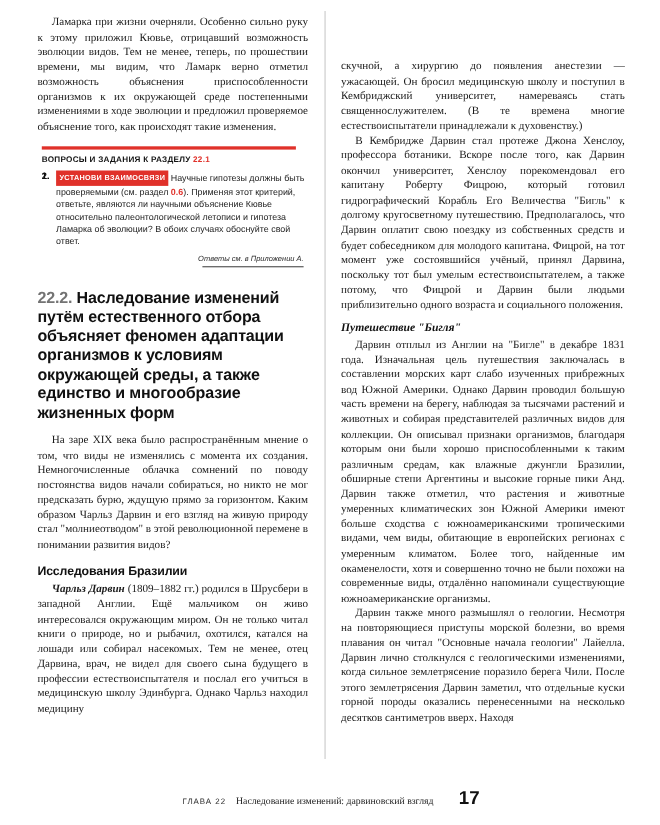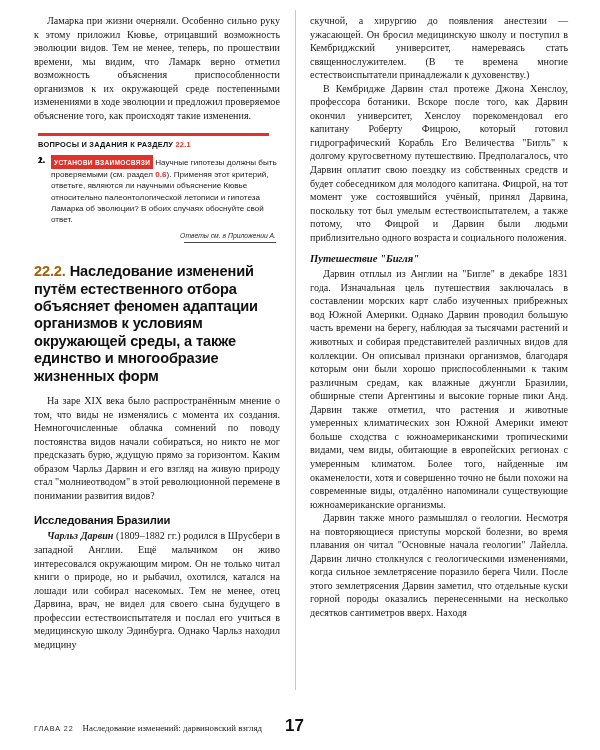--- a/index.html
+++ b/index.html
@@ -41,21 +41,21 @@
   p.body {
     font-family: "Liberation Serif", "DejaVu Serif", serif;
     font-size: 10.1px;
     line-height: 13.55px;
     text-align: justify;
     text-indent: 13px;
     margin: 0 0 0 0;
     hyphens: manual;
     word-spacing: -0.1px;
   }
-  p.body.noindent { text-indent: 0; }
+  p.body.noindent { text-indent: 0; margin-top: 40px; }
 
   
   .qbox { margin-top: 11px; }
   .qbox-rule {
     height: 2.6px;
     background: #e0312a;
     width: 231px;
     margin-left: 4px;
   }
   .qbox-title {
@@ -122,21 +122,21 @@
   
   h2.section {
     font-family: "Liberation Sans", "DejaVu Sans", sans-serif;
     font-weight: bold;
     font-size: 14.6px;
     line-height: 17.4px;
     margin: 20px 0 0 0;
     color: #111;
     letter-spacing: -0.15px;
   }
-  h2.section .secnum { color: #a16207; }
+  h2.section .secnum { color: #737373; }
 
   h3.sub {
     font-family: "Liberation Sans", "DejaVu Sans", sans-serif;
     font-weight: bold;
     font-size: 11.2px;
     margin: 12px 0 3px 0;
     color: #111;
     letter-spacing: -0.1px;
   }
   h3.subital {
@@ -153,21 +153,21 @@
   .footer {
     position: absolute;
     left: 34px;
     right: 32px;
     top: 716px;
     height: 14px;
   }
   .footer-inner {
     display: flex;
     align-items: baseline;
-    justify-content: flex-start;
+    justify-content: center;
   }
   .footer .chap {
     font-family: "Liberation Sans", "DejaVu Sans", sans-serif;
     font-size: 7.2px;
     letter-spacing: 0.9px;
     color: #2b2b2b;
     margin-right: 9px;
   }
   .footer .ftitle {
     font-family: "Liberation Serif", "DejaVu Serif", serif;

